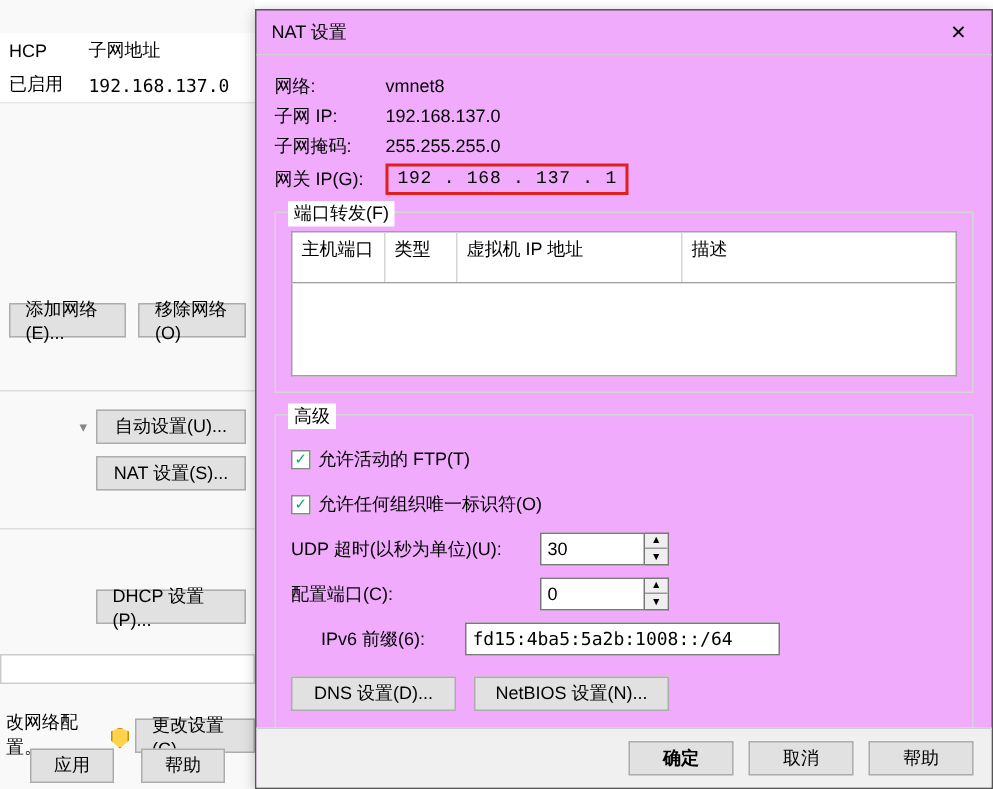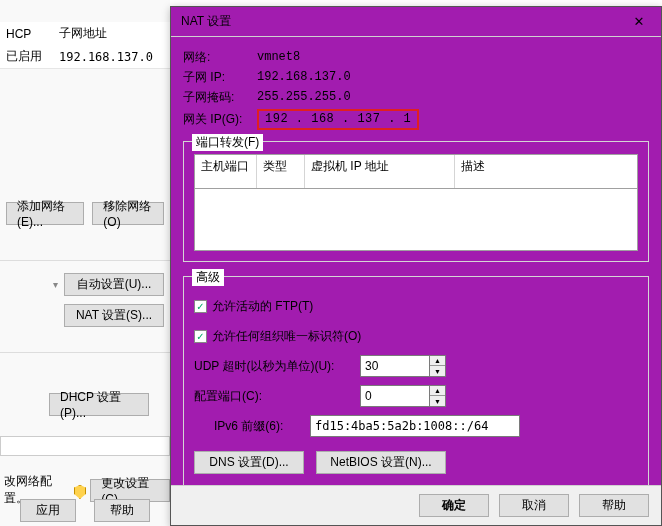--- a/index.html
+++ b/index.html
@@ -37,38 +37,38 @@
     display:inline-flex; align-items:center; justify-content:center;
     height:23px; padding:0 10px;
     background:#e1e1e1; border:1px solid #adadad;
     font-size:12px; cursor:default;
   }
 
   
   .dlg {
     position:absolute; top:6px; left:170px;
     width:492px; height:520px;
-    background:#a21caf; border:1px solid #555;
+    background:#f0abfc; border:1px solid #555;
     box-shadow:0 2px 8px rgba(0,0,0,.25);
   }
   .titlebar {
     display:flex; align-items:center; height:30px;
     padding:0 0 0 10px; border-bottom:1px solid #d0d0d0;
   }
   .titlebar .title { flex:1; font-size:12px; }
   .closebtn {
     width:44px; height:29px;
     display:flex; align-items:center; justify-content:center;
     font-size:13px;
   }
   .body { padding:10px 12px 0 12px; }
 
   .row { display:flex; align-items:center; height:20px; font-size:12px; }
   .row .lab { width:74px; }
-  .row .val { font-family: Liberation Mono, monospace; }
+  .row .val { font-family: Liberation Sans, sans-serif; }
 
   .redbox {
     border:2px solid #e02020;
     display:inline-block;
     padding:1px 6px 2px 6px;
     font-family: Consolas, "Courier New", monospace;
     letter-spacing: .5px;
   }
 
   .group {
@@ -166,21 +166,21 @@
       <span style="font-size:10px; color:#888;">▾</span>
       <div class="btn" style="width:100px;">自动设置(U)...</div>
     </div>
     <div style="display:flex; justify-content:flex-end; margin-top:8px;">
       <div class="btn" style="width:100px;">NAT 设置(S)...</div>
     </div>
   </div>
 
   <div class="bg-sep" style="top:352px;"></div>
 
-  <div style="position:absolute; top:390px; right:21px;">
+  <div style="position:absolute; top:390px; right:6px;">
     <div class="btn" style="width:100px;">DHCP 设置(P)...</div>
   </div>
 
   <div style="position:absolute; top:436px; left:0; width:170px; height:20px; border:1px solid #ccc; background:#fff;"></div>
 
   <div style="position:absolute; top:473px; left:4px; display:flex; align-items:center;">
     <span>改网络配置。</span>
     <span style="width:6px;"></span>
     <span class="shield"></span>
     <div class="btn">更改设置(C)</div>

